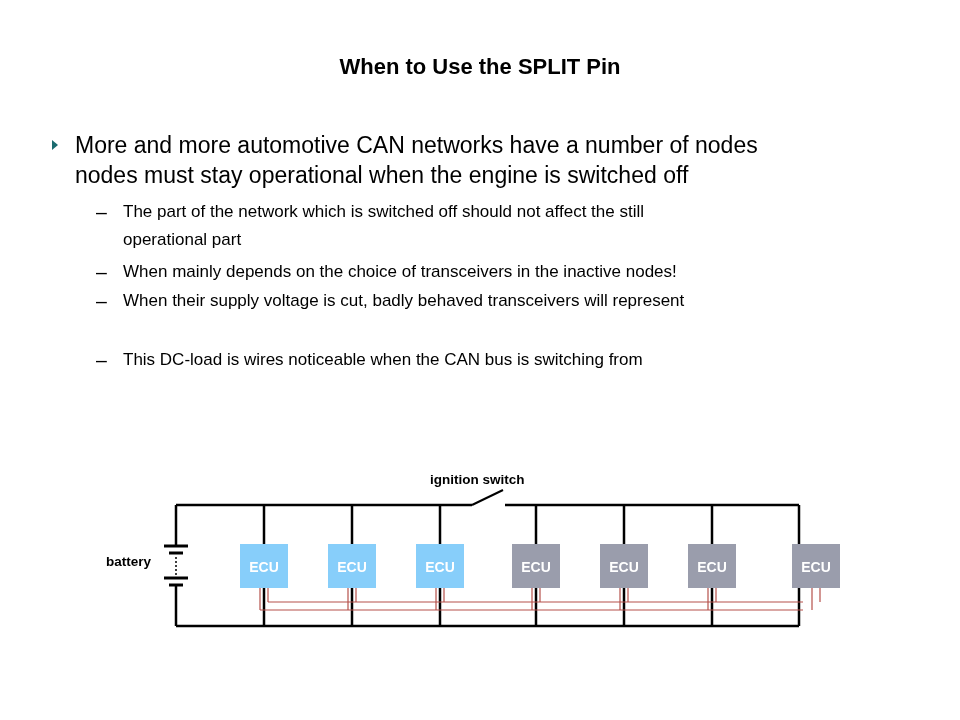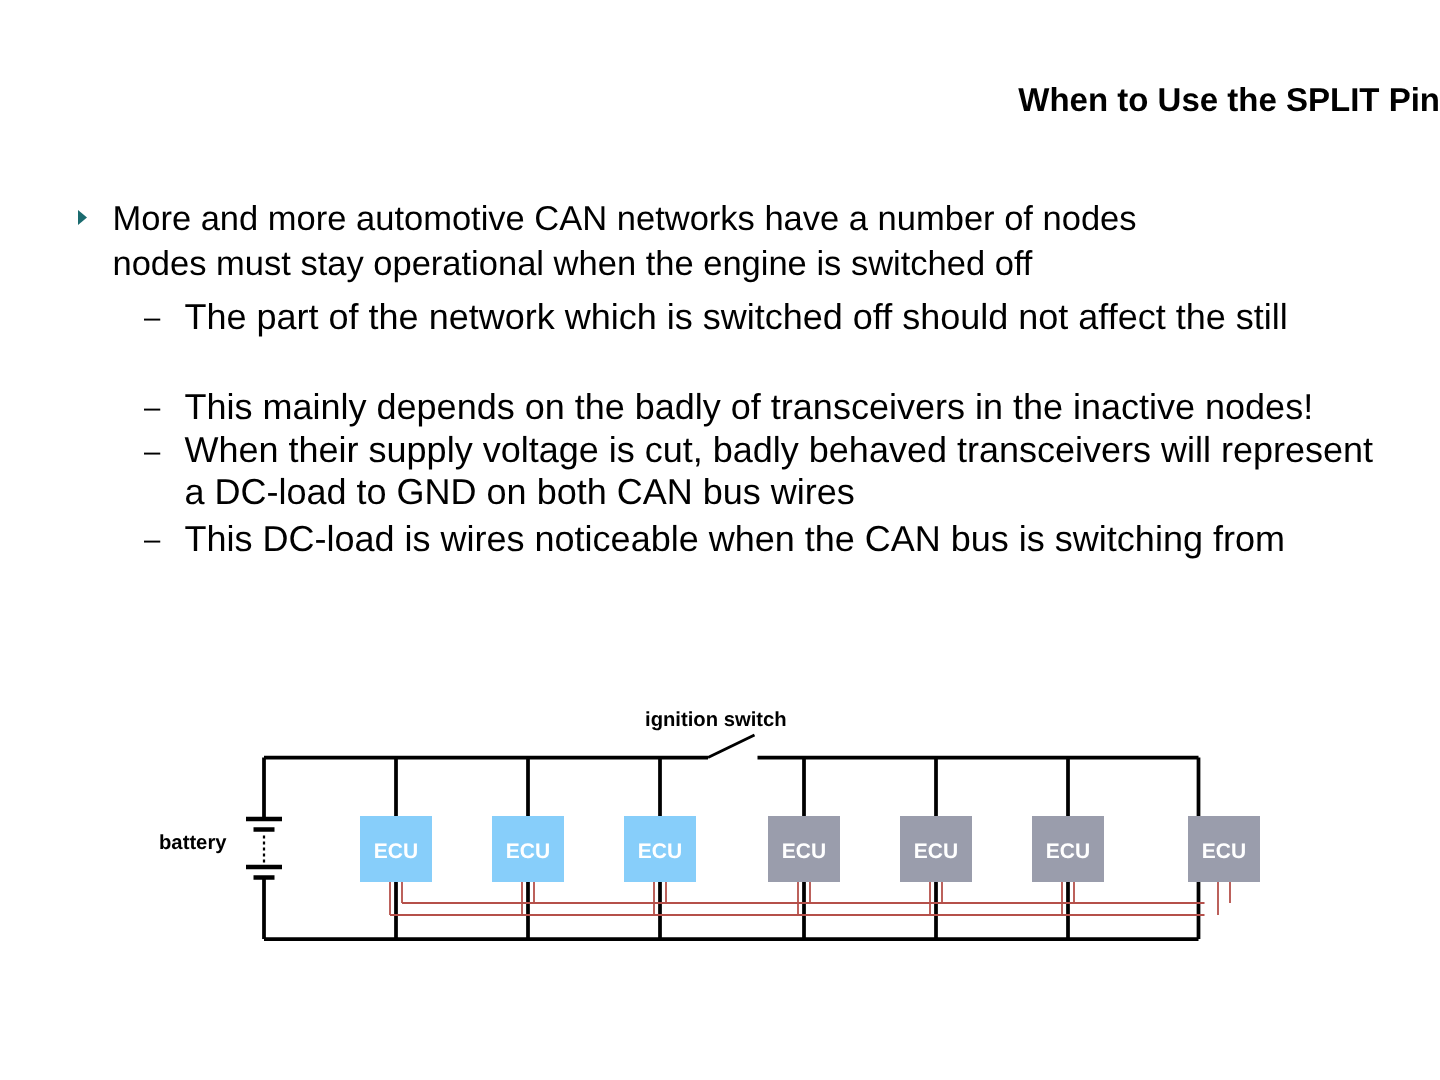--- a/index.html
+++ b/index.html
@@ -1,54 +1,54 @@
 <!DOCTYPE html>
 <html><head>
 <meta charset="utf-8">
 <style>
   html, body { margin: 0; padding: 0; background: #ffffff; }
   body { width: 960px; height: 720px; position: relative; overflow: hidden;
          font-family: "Liberation Sans", sans-serif; color: #000; }
-  .title { position: absolute; left: 0; width: 960px; top: 54px; text-align: right;
+  .title { position: absolute; left: 0; width: 960px; top: 54px; text-align: center;
            font-weight: bold; font-size: 22px; }
   .l1 { position: absolute; left: 75px; top: 130px; width: 820px; font-size: 23px; line-height: 30px; }
   .l1-marker { position: absolute; left: 52px; top: 140px; width: 0; height: 0;
                border-top: 5px solid transparent; border-bottom: 5px solid transparent;
                border-left: 6px solid #1b6b6f; }
-  .l2 { position: absolute; left: 123px; width: 810px; font-size: 24px; line-height: 28px; }
+  .l2 { position: absolute; left: 123px; width: 810px; font-size: 17px; line-height: 28px; }
   .l2-dash { position: absolute; left: 96px; font-size: 19.5px; line-height: 28px; }
   svg { position: absolute; left: 0; top: 0; }
   .ecu-label { font-family: "Liberation Sans", sans-serif; font-weight: bold; font-size: 14px; fill: #ffffff; }
   .diag-label { font-family: "Liberation Sans", sans-serif; font-weight: bold; font-size: 13.5px; fill: #000; }
 </style>
 </head>
 <body>
 
 <div class="title">When to Use the SPLIT Pin</div>
 
 <div class="l1-marker"></div>
 <div class="l1">
   <div>More and more automotive CAN networks have a number of nodes</div>
   <div>nodes must stay operational when the engine is switched off</div>
 </div>
 
 <div class="l2-dash" style="top:198px">–</div>
 <div class="l2" style="top:198px">
   <div>The part of the network which is switched off should not affect the still</div>
+  <div>operational part</div>
 </div>
 
 <div class="l2-dash" style="top:258px">–</div>
 <div class="l2" style="top:258px">
-  <div>This mainly depends on the badly of transceivers in the inactive nodes!</div>
+  <div>When mainly depends on the choice of transceivers in the inactive nodes!</div>
 </div>
 
 <div class="l2-dash" style="top:287px">–</div>
 <div class="l2" style="top:287px">
   <div>When their supply voltage is cut, badly behaved transceivers will represent</div>
-  <div>a DC-load to GND on both CAN bus wires</div>
 </div>
 
 <div class="l2-dash" style="top:346px">–</div>
 <div class="l2" style="top:346px">
   <div>This DC-load is wires noticeable when the CAN bus is switching from</div>
 </div>
 
 <svg id="diagram" width="960" height="720" viewBox="0 0 960 720">
   <g id="power-wires">
       <line x1="176" y1="505" x2="472" y2="505" stroke="#000000" stroke-width="2.5"></line>

